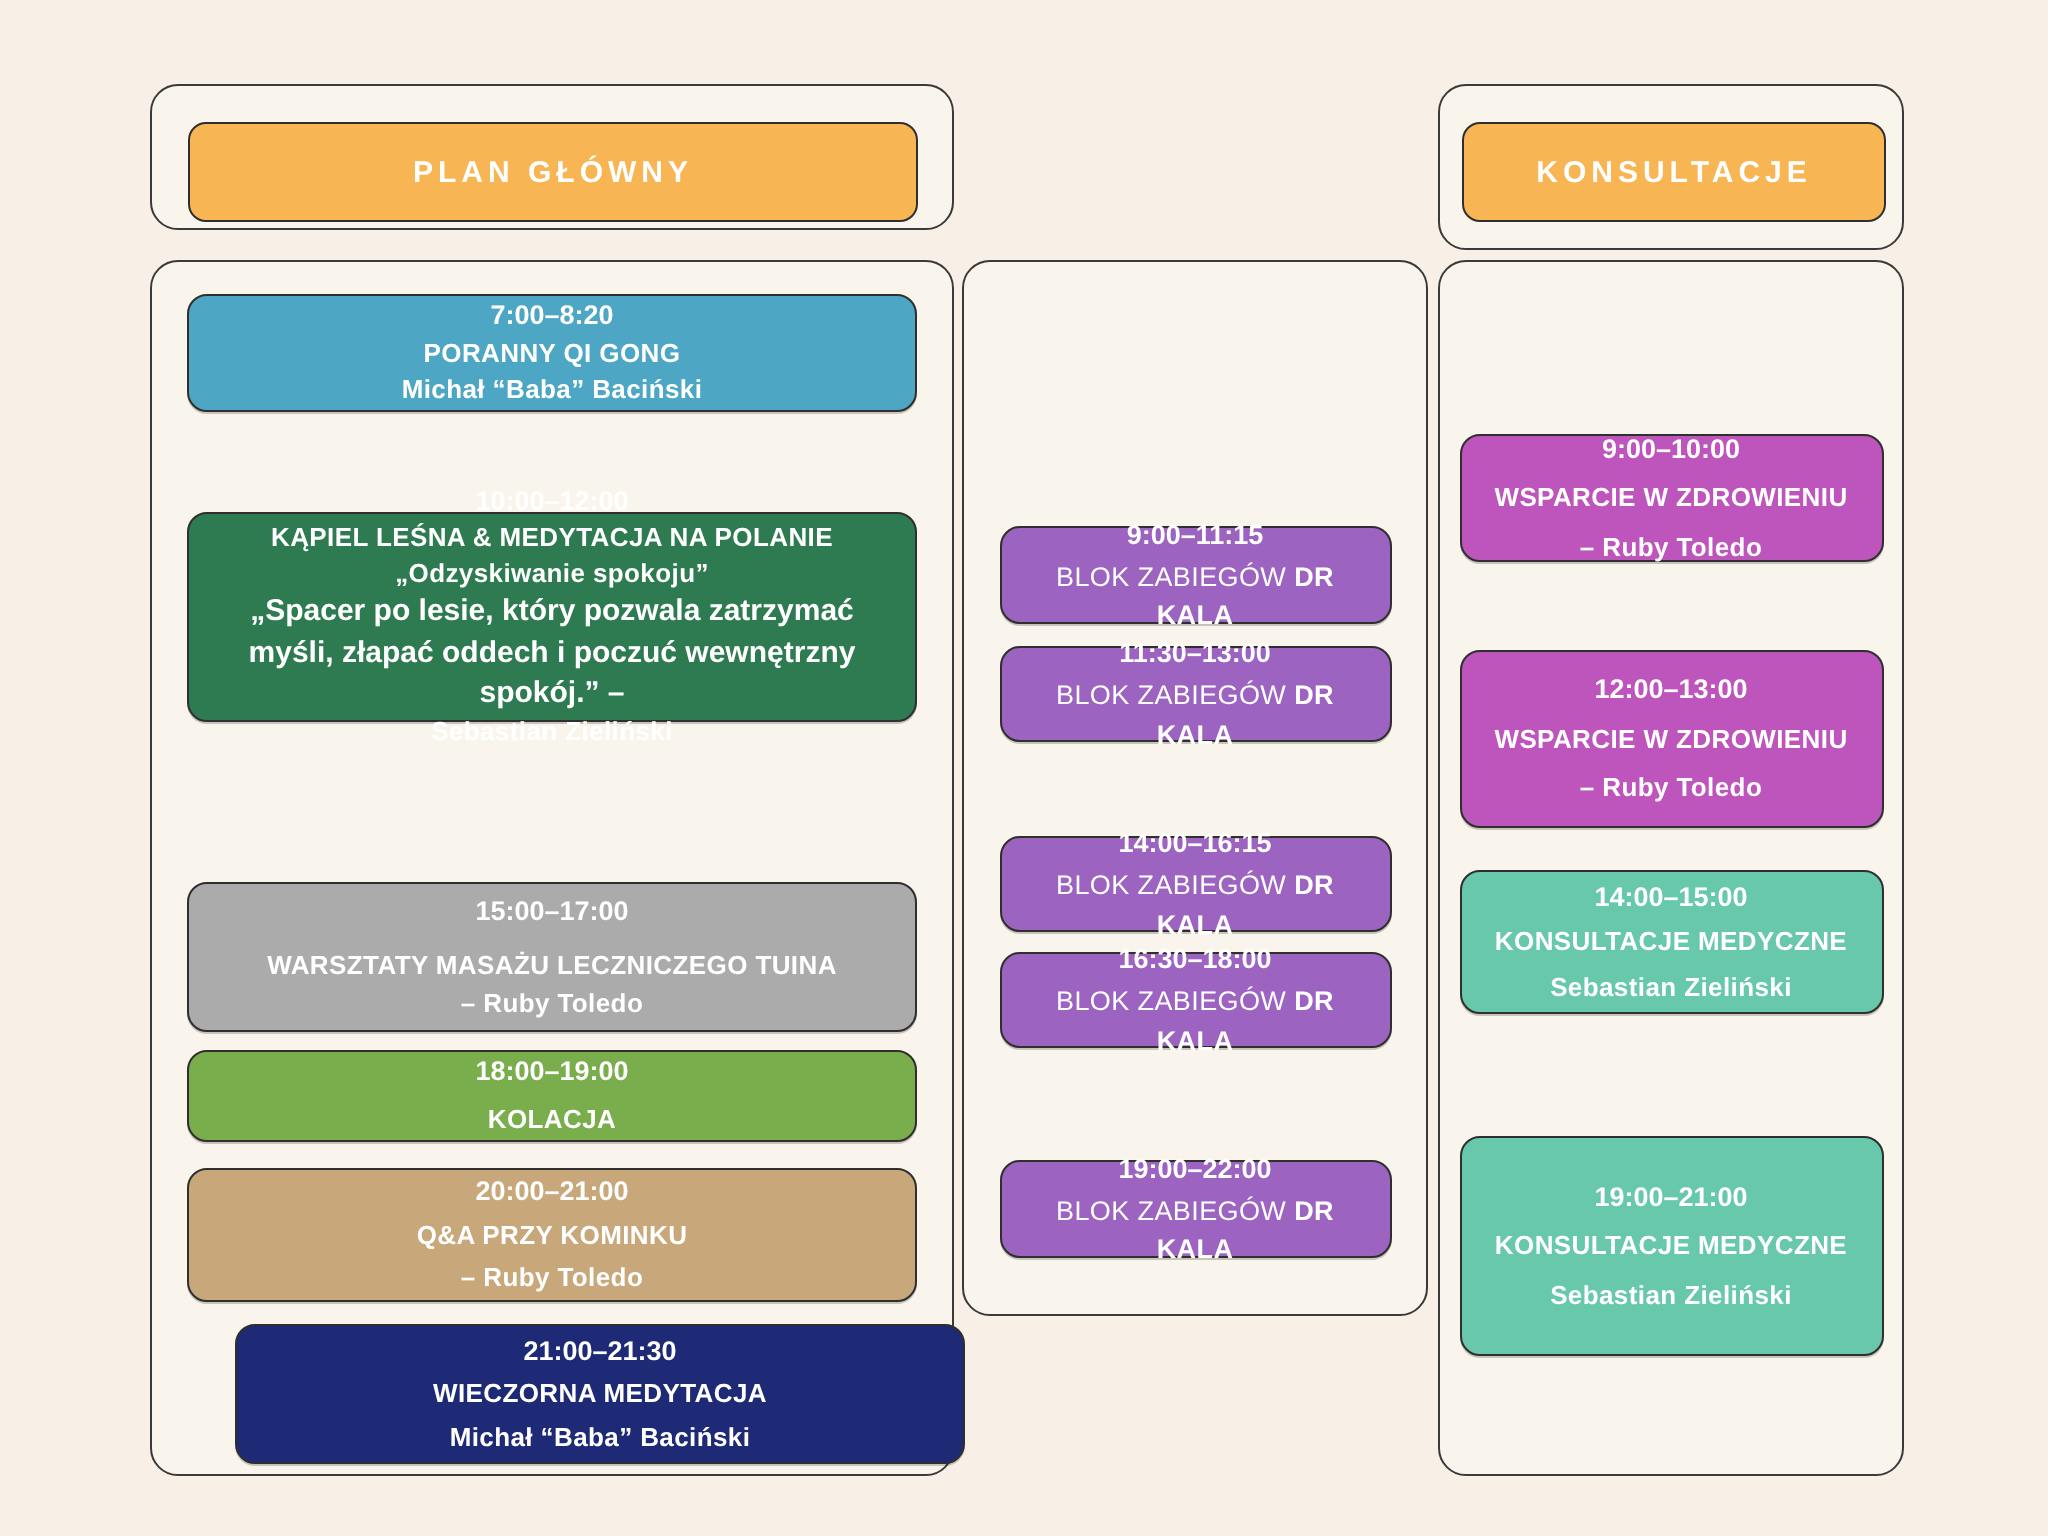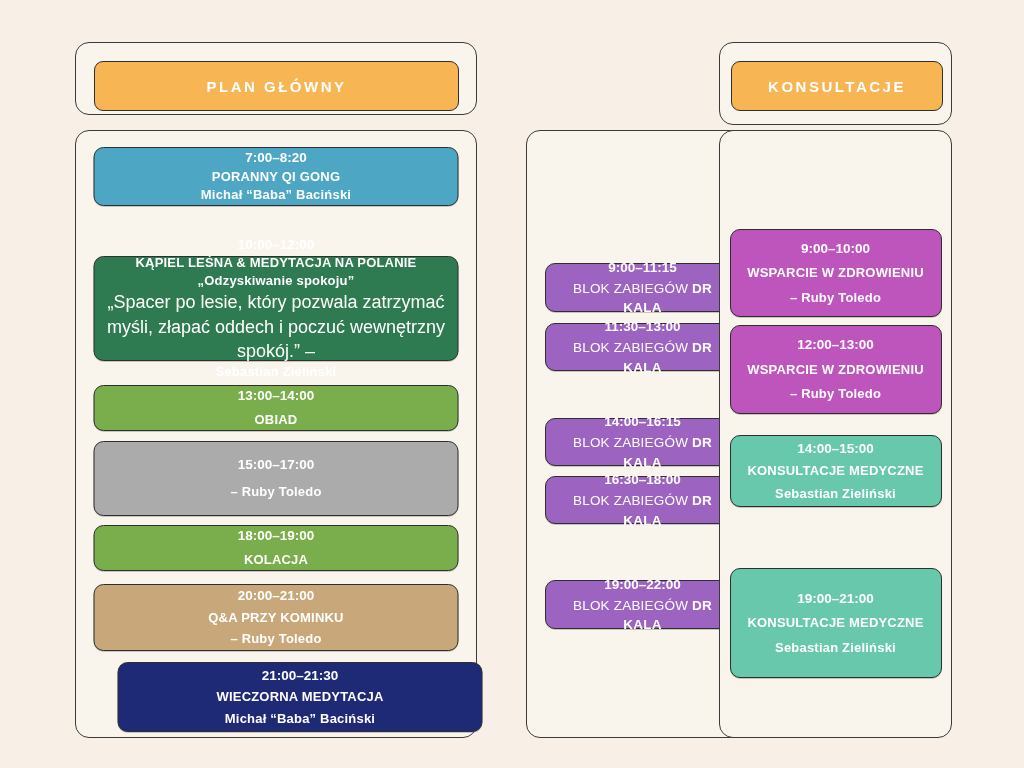--- a/index.html
+++ b/index.html
@@ -48,21 +48,21 @@
     line-height:1.42;
     box-shadow:0 1px 0 rgba(0,0,0,.2);
   }
   .w-main{width:365px;}
   .w-zab{width:196px;}
   .w-kon{width:212px;}
   .time{font-weight:700;font-size:13.5px;}
   .line{font-weight:700;font-size:13px;letter-spacing:.2px;}
   .reg{font-weight:400;font-size:13.5px;}
   .reg .b{font-weight:700;}
-  .quote{font-weight:400;font-size:18px;line-height:1.36;}
+  .quote{font-weight:700;font-size:15px;line-height:1.36;}
   .mb8{margin-bottom:9px;}
   .gap2{gap:2px;} .gap3{gap:3px;} .gap4{gap:4px;} .gap6{gap:6px;}
   .c-blue{background:#4ca6c4;}
   .c-green{background:#7aad4b;}
   .c-dkgreen{background:#2e7b51;line-height:1.38;}
   .c-gray{background:#ababab;}
   .c-tan{background:#c8a87b;}
   .c-navy{background:#1f2a76;}
   .c-purple{background:#9c63c0;}
   .c-magenta{background:#bd55bc;}
@@ -88,27 +88,24 @@
 
 
     <div class="block w-main c-dkgreen" style="top:125px;height:105px;">
       <div class="time">10:00–12:00</div>
       <div class="line">KĄPIEL LEŚNA &amp; MEDYTACJA NA POLANIE</div>
       <div class="line">„Odzyskiwanie spokoju”</div>
       <div class="quote">„Spacer po lesie, który pozwala zatrzymać myśli, złapać oddech i poczuć wewnętrzny spokój.” –</div>
       <div class="line">Sebastian Zieliński</div>
     </div>
 
-    <div class="block w-main c-green gap6" style="top:254px;height:46px;">
-      <div class="time">13:00–14:00</div>
-      <div class="line">OBIAD</div>
-    </div>
 
     <div class="block w-main c-gray" style="top:310px;height:75px;">
       <div class="time mb8">15:00–17:00</div>
+      <div class="line">WARSZTATY MASAŻU LECZNICZEGO TUINA</div>
       <div class="line">– Ruby Toledo</div>
     </div>
 
     <div class="block w-main c-green gap6" style="top:394px;height:46px;">
       <div class="time">18:00–19:00</div>
       <div class="line">KOLACJA</div>
     </div>
 
     <div class="block w-main c-tan gap3" style="top:453px;height:67px;">
       <div class="time">20:00–21:00</div>
@@ -118,21 +115,21 @@
 
     <div class="block w-main c-navy gap3" style="top:531px;height:70px;margin-left:24px;">
       <div class="time">21:00–21:30</div>
       <div class="line">WIECZORNA MEDYTACJA</div>
       <div class="line">Michał “Baba” Baciński</div>
     </div>
 
   </div>
 
 
-  <div class="panel" style="left:481px;top:130px;width:233px;height:608px;margin-left:45px;">
+  <div class="panel" style="left:481px;top:130px;width:233px;height:528px;">
 
     <div class="block w-zab c-purple gap2" style="top:132px;height:49px;">
       <div class="time">9:00–11:15</div>
       <div class="line reg"><span>BLOK ZABIEGÓW</span> <span class="b">DR KALA</span></div>
     </div>
 
     <div class="block w-zab c-purple gap2" style="top:192px;height:48px;">
       <div class="time">11:30–13:00</div>
       <div class="line reg"><span>BLOK ZABIEGÓW</span> <span class="b">DR KALA</span></div>
     </div>
@@ -153,21 +150,21 @@
     </div>
 
   </div>
 
   <div class="panel" style="left:719px;top:42px;width:233px;height:83px;">
     <div class="pill" style="left:11px;top:18px;width:212px;height:50px;">KONSULTACJE</div>
   </div>
 
   <div class="panel" style="left:719px;top:130px;width:233px;height:608px;">
 
-    <div class="block w-kon c-magenta gap6" style="top:98px;height:88px;">
+    <div class="block w-kon c-magenta gap6" style="top:86px;height:64px;">
       <div class="time">9:00–10:00</div>
       <div class="line">WSPARCIE W ZDROWIENIU</div>
       <div class="line">– Ruby Toledo</div>
     </div>
 
     <div class="block w-kon c-magenta gap6" style="top:194px;height:89px;">
       <div class="time">12:00–13:00</div>
       <div class="line">WSPARCIE W ZDROWIENIU</div>
       <div class="line">– Ruby Toledo</div>
     </div>

